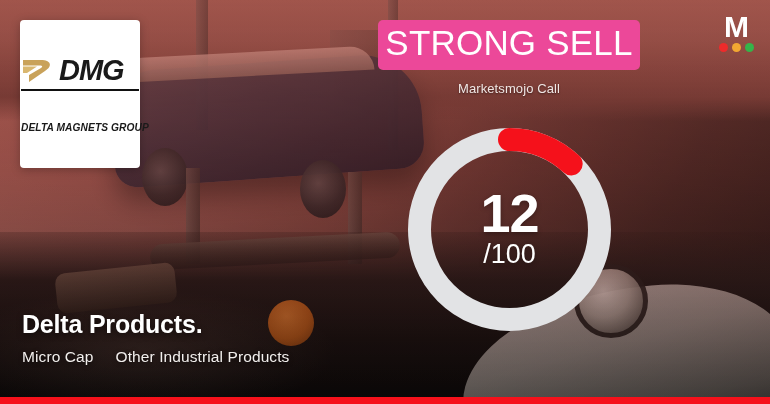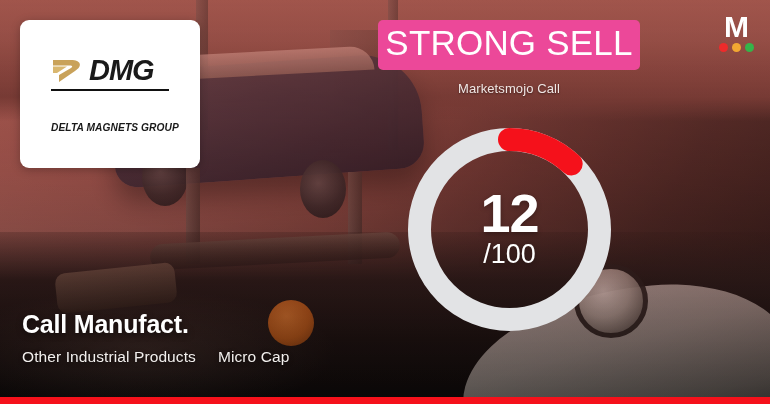--- a/index.html
+++ b/index.html
@@ -94,22 +94,22 @@
       linear-gradient(180deg, rgba(196,70,60,.46) 0%, rgba(178,58,50,.40) 42%, rgba(80,26,24,.30) 72%, rgba(20,10,10,.34) 100%);
     mix-blend-mode:multiply;
   }
   .bg-tint2 {
     position:absolute; inset:0;
     background:linear-gradient(180deg, rgba(214,110,100,.30) 0%, rgba(150,60,54,.16) 55%, rgba(0,0,0,.20) 100%);
   }
 
   
   .logo-card {
-    position:absolute; left:20px; top:20px; width:180px; height:148px;
-    background:#fff; border-radius:9px;
+    position:absolute; left:20px; top:20px; width:120px; height:148px;
+    background:#fff; border-radius:4px;
     display:flex; align-items:center; justify-content:center;
     box-shadow:0 2px 10px rgba(0,0,0,.25);
   }
   .logo-inner { width:118px; }
   .logo-top { display:flex; align-items:center; gap:2px; }
   .logo-mark { width:36px; height:30px; flex:0 0 auto; }
   .logo-word {
     font-family:"Liberation Sans", sans-serif;
     font-weight:bold; font-style:italic; font-size:29px;
     color:#1a1a1a; letter-spacing:-1px; line-height:1;
@@ -233,21 +233,21 @@
       <circle cx="105.5" cy="105.5" r="90" fill="none" stroke="#e2e3e5" stroke-width="23"></circle>
       <circle id="gauge-arc" cx="105.5" cy="105.5" r="90" fill="none" stroke="#f5111b" stroke-width="23" stroke-linecap="round" transform="rotate(-90 105.5 105.5)" stroke-dasharray="67.85840131753953 565.4866776461628"></circle>
     </svg>
     <div class="gauge-center">
       <div class="gauge-score">12</div>
       <div class="gauge-total">/100</div>
     </div>
   </div>
 
   <div class="info">
-    <div class="info-name">Call Manufact.</div>
+    <div class="info-name">Delta Products.</div>
     <div class="info-meta">
+      <span>Micro Cap</span>
       <span>Other Industrial Products</span>
-      <span>Micro Cap</span>
     </div>
   </div>
 
   <div class="bottom-bar"></div>
 </div>
 
 </body></html>

